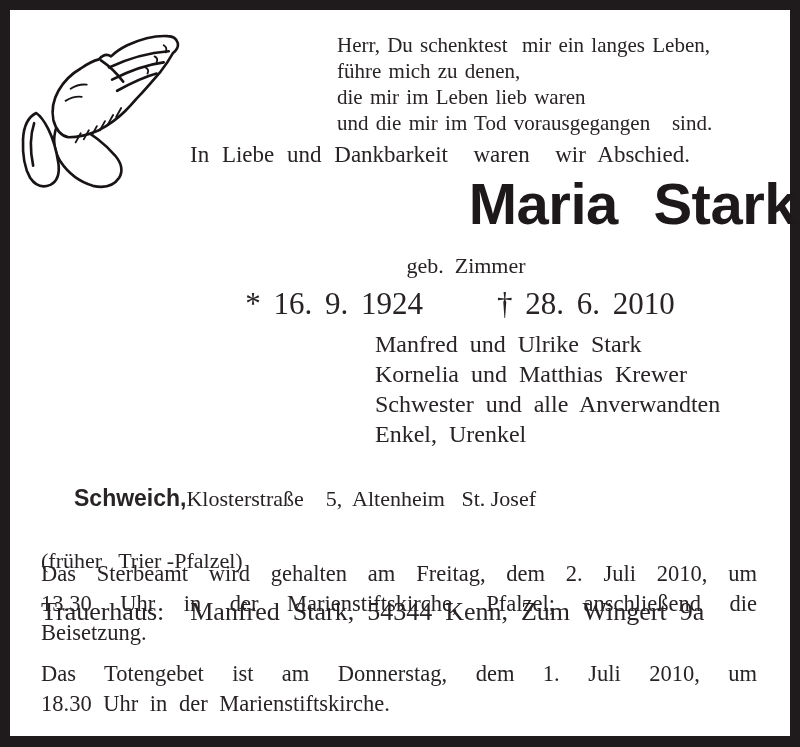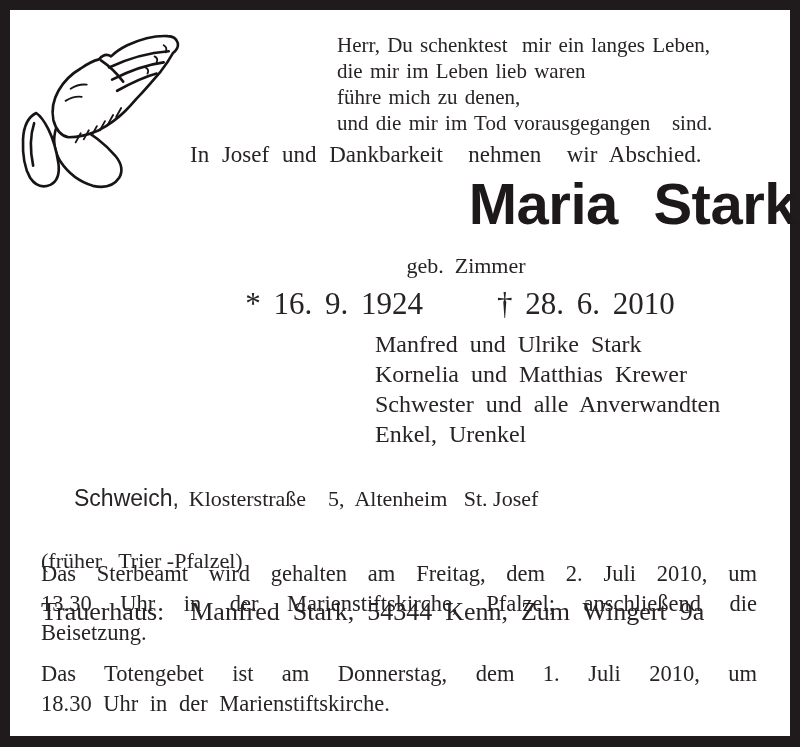--- a/index.html
+++ b/index.html
@@ -26,22 +26,22 @@
             font-size:22px; white-space:pre-wrap; }
 
   .dates { position:absolute; left:124px; right:4px; top:286px; display:flex;
            justify-content:center; gap:74px; font-size:31px; word-spacing:5px; }
 
   .mourners { position:absolute; left:375px; top:329px; font-size:24px; line-height:30px;
               word-spacing:6px; }
 
   .address { position:absolute; left:41px; top:452px; font-size:22px; line-height:31px; }
   .address .aline { white-space:pre-wrap; }
-  .address .city { font-family:"Liberation Sans", sans-serif; font-weight:400;
-                   font-size:23px; margin-right:10px; }
+  .address .city { font-family:"Liberation Sans", sans-serif; font-weight:700;
+                   font-size:23px; }
   .address .trauer { margin-top:20px; font-size:26px; }
 
   .para { position:absolute; left:41px; width:716px; font-size:22.5px; line-height:29.5px; }
   .p1 { top:559px; }
   .p2 { top:659px; }
   .jline { text-align:justify; text-align-last:justify; word-spacing:2px; }
   .lline { text-align:left; word-spacing:6px; }
 </style>
 </head>
 <body>
@@ -69,26 +69,26 @@
       <path fill="none" stroke-width="1.8" d="M142 19 Q146 21 144 26 M133 30 Q137 32 135 36 M124 41 Q128 43 126 47"></path>
 
       <path fill="none" stroke-width="1.8" d="M50 62 Q58 57 66 58 M45 74 Q53 69 61 70"></path>
 
       <path fill="none" stroke-width="1.8" d="M60 106 L55 115 M68 103 L63 112 M76 99 L71 108 M84 94 L79 103 M92 88 L87 97 M100 81 L95 90"></path>
     </g>
   </svg>
 
   <div class="prayer">
     <div class="pline">Herr, Du schenktest  mir ein langes Leben,</div>
+    <div class="pline">führe mich zu denen,</div>
     <div class="pline">die mir im Leben lieb waren</div>
-    <div class="pline">führe mich zu denen,</div>
     <div class="pline">und die mir im Tod vorausgegangen   sind.</div>
   </div>
 
-  <div class="farewell">In Josef und Dankbarkeit  nehmen  wir Abschied.</div>
+  <div class="farewell">In Liebe und Dankbarkeit  waren  wir Abschied.</div>
 
   <h1 class="name">Maria Stark</h1>
 
   <div class="maiden">geb.  Zimmer</div>
 
   <div class="dates">
     <span>* 16. 9. 1924</span>
     <span>† 28. 6. 2010</span>
   </div>
 

